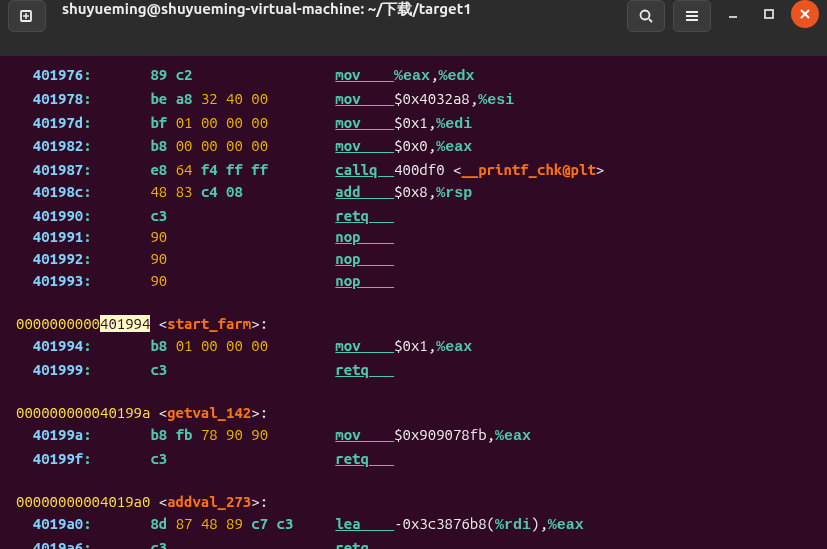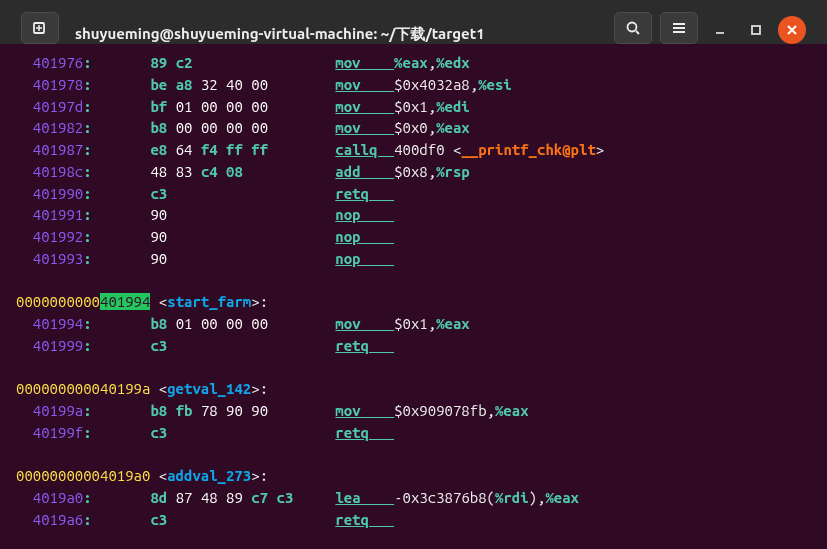--- a/index.html
+++ b/index.html
@@ -5,25 +5,25 @@
   * { margin: 0; padding: 0; box-sizing: border-box; }
   body {
     width: 827px;
     height: 549px;
     font-family: 'Ubuntu Mono', 'DejaVu Sans Mono', monospace;
     font-size: 15px;
     background: #300a24;
     overflow: hidden;
   }
   .titlebar {
-    height: 44px;
+    height: 56px;
     background: #2c2c2c;
     display: flex;
-    align-items: flex-end;
-    padding: 0 21px;
+    align-items: flex-start;
+    padding: 0 8px;
     gap: 8px;
   }
   .tb-btn {
     height: 32px;
     min-width: 38px;
     background: #3a3a3a;
     border: 1px solid #4a4a4a;
     border-radius: 5px;
     display: flex;
     align-items: center;
@@ -54,32 +54,32 @@
   .win-btn svg { width: 12px; height: 12px; }
   .win-close { background: #e95420; }
   .win-close svg { stroke: #fff; stroke-width: 2; fill: none; }
   .win-plain svg { stroke: #ddd; stroke-width: 1.8; fill: none; }
   .terminal {
     padding: 8px 16px;
     line-height: 1.45;
     white-space: pre;
     color: #eee;
   }
-  .addr-short { color: #8b5cf6; font-weight: normal; }
+  .addr-short { color: #7dd3fc; font-weight: bold; }
   .colon { color: #4ec9b0; font-weight: bold; }
   .hex-on { color: #4ec9b0; font-weight: bold; }
-  .hex-off { color: #ffffff; }
+  .hex-off { color: #eab308; }
   .mn { color: #4ec9b0; font-weight: bold; text-decoration: underline; }
-  .reg { color: #4ec9b0; font-weight: bold; }
+  .reg { color: #4ec9b0; font-weight: bold; font-family: Liberation Mono, monospace; }
   .imm { color: #eee; }
   .sym { color: #f97316; font-weight: bold; }
   .ltgt { color: #eee; }
   .label-addr { color: #fde047; }
-  .label-hl { background:#22c55e; color:#300a24; }
-  .label-name { color: #0ea5e9; font-weight: bold; }
+  .label-hl { background:#fef9c3; color:#300a24; }
+  .label-name { color: #f97316; font-weight: bold; }
 </style>
 </head>
 <body>
 
 <div class="titlebar">
   <div class="tb-btn">
     <svg viewBox="0 0 16 16">
         <rect x="2" y="3" width="10" height="10" rx="1"></rect>
         <path d="M7 5v6M4 8h6" stroke-width="1.5"></path>
       </svg>

